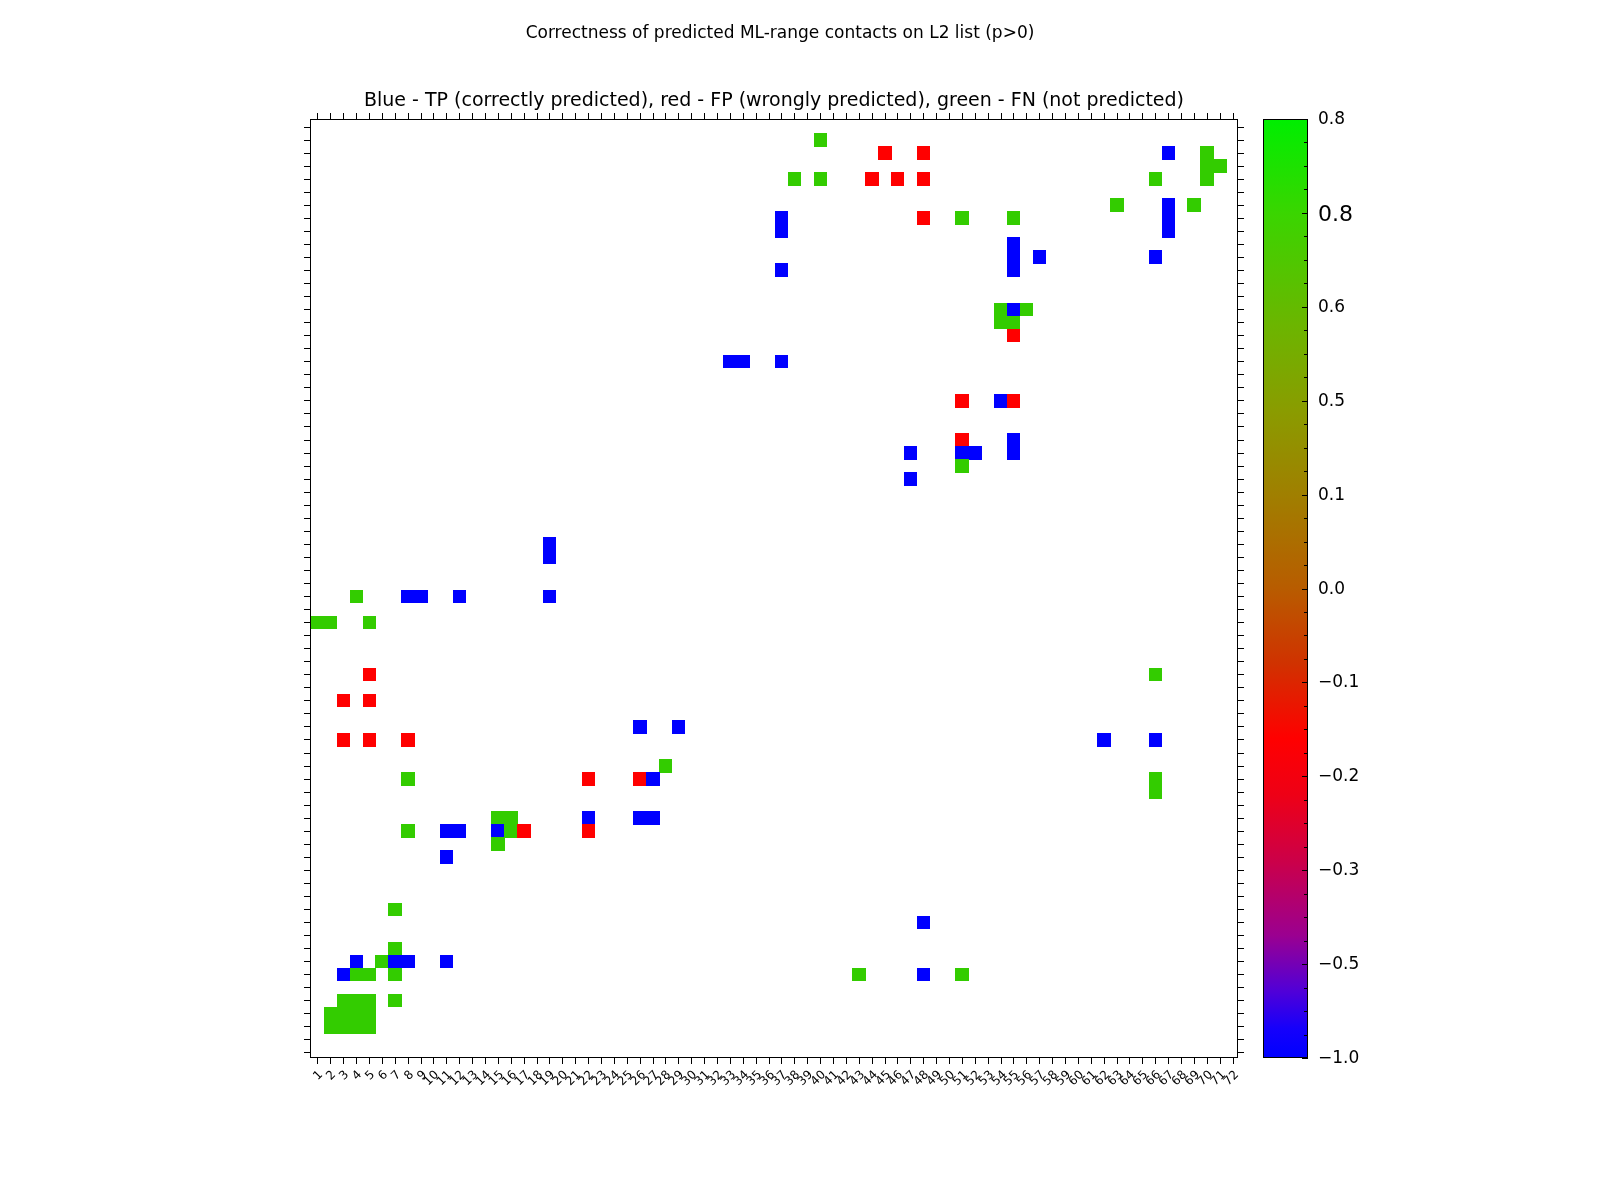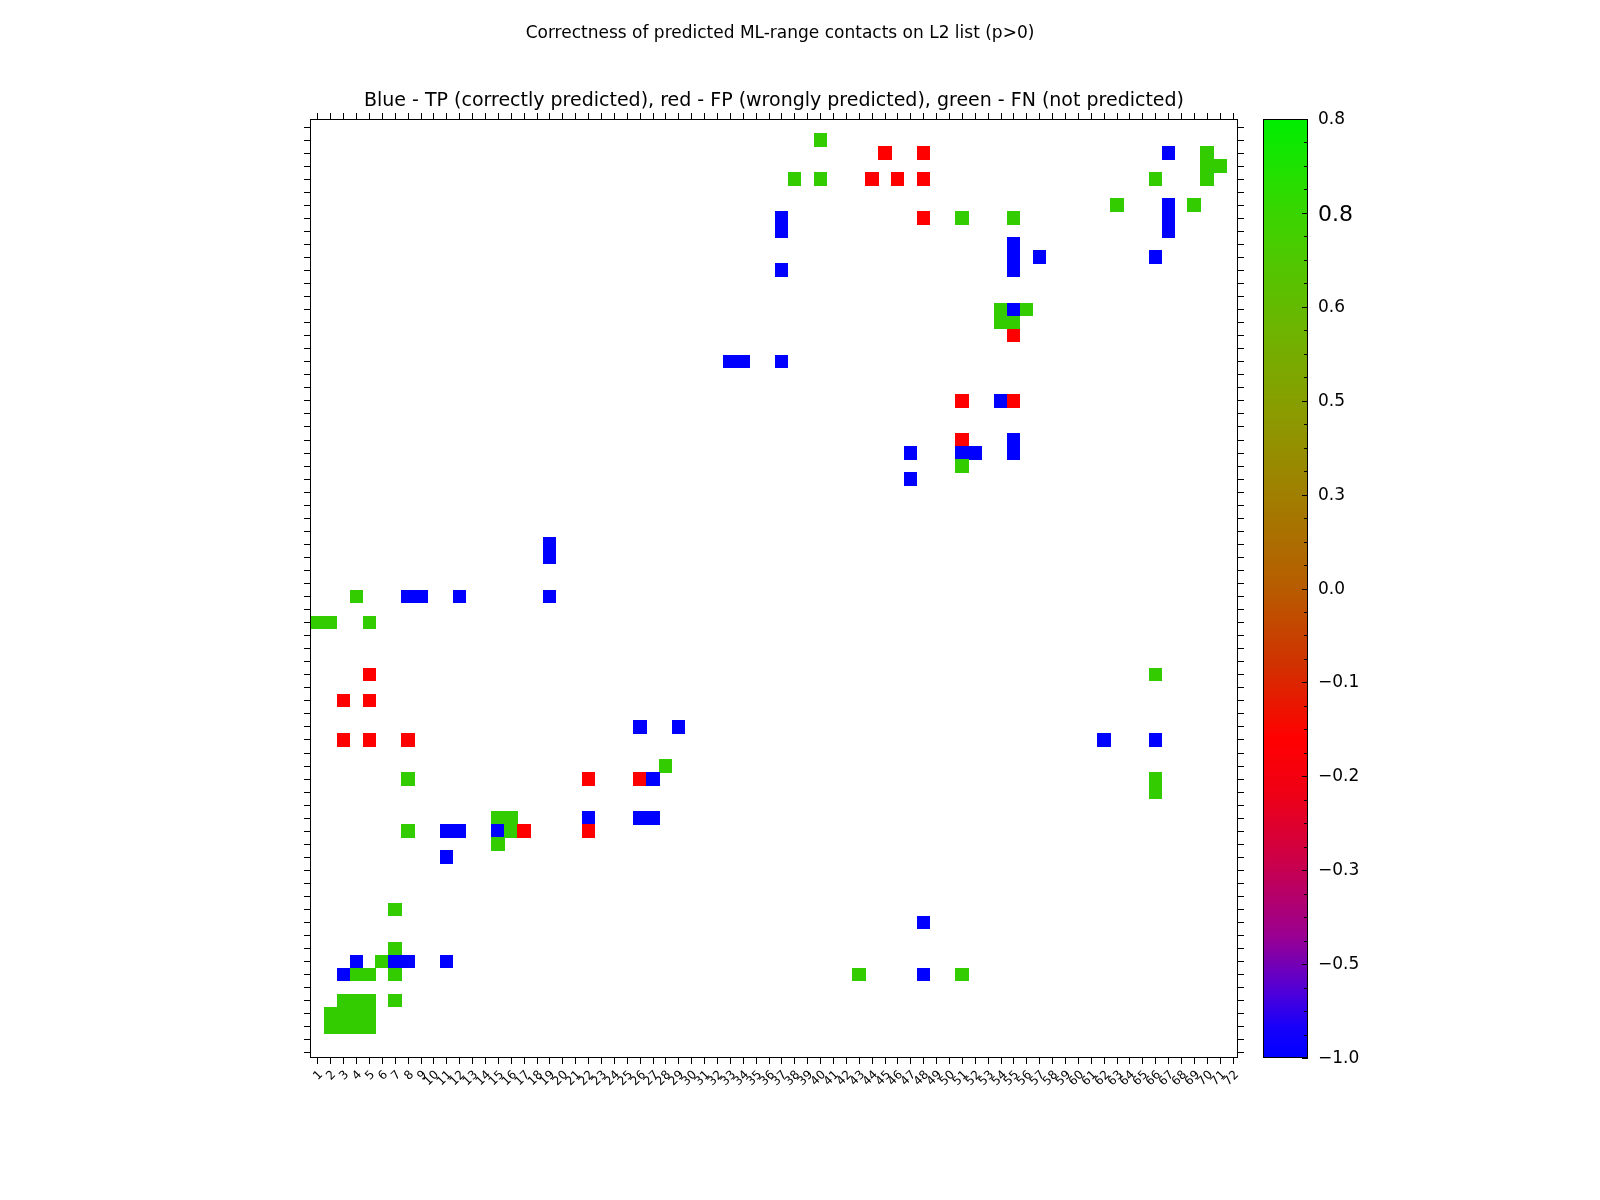--- a/index.html
+++ b/index.html
@@ -536,21 +536,21 @@
   <div id="cbar-ticks">
       <div style="position: absolute; left: 1302px; top: 119px; width: 6px; height: 0px; border-top: 1.3px solid rgb(0, 0, 0);"></div>
       <div style="position: absolute; left: 1318px; top: 110px; font-size: 17px; line-height: 17px; white-space: nowrap;">0.8</div>
       <div style="position: absolute; left: 1302px; top: 212.9px; width: 6px; height: 0px; border-top: 1.3px solid rgb(0, 0, 0);"></div>
       <div style="position: absolute; left: 1318px; top: 205px; font-size: 22px; line-height: 17px; white-space: nowrap;">0.8</div>
       <div style="position: absolute; left: 1302px; top: 306.8px; width: 6px; height: 0px; border-top: 1.3px solid rgb(0, 0, 0);"></div>
       <div style="position: absolute; left: 1318px; top: 297.8px; font-size: 17px; line-height: 17px; white-space: nowrap;">0.6</div>
       <div style="position: absolute; left: 1302px; top: 400.7px; width: 6px; height: 0px; border-top: 1.3px solid rgb(0, 0, 0);"></div>
       <div style="position: absolute; left: 1318px; top: 391.7px; font-size: 17px; line-height: 17px; white-space: nowrap;">0.5</div>
       <div style="position: absolute; left: 1302px; top: 494.6px; width: 6px; height: 0px; border-top: 1.3px solid rgb(0, 0, 0);"></div>
-      <div style="position: absolute; left: 1318px; top: 485.6px; font-size: 17px; line-height: 17px; white-space: nowrap;">0.3</div>
+      <div style="position: absolute; left: 1318px; top: 485.6px; font-size: 17px; line-height: 17px; white-space: nowrap;">0.1</div>
       <div style="position: absolute; left: 1302px; top: 588.5px; width: 6px; height: 0px; border-top: 1.3px solid rgb(0, 0, 0);"></div>
       <div style="position: absolute; left: 1318px; top: 579.5px; font-size: 17px; line-height: 17px; white-space: nowrap;">0.0</div>
       <div style="position: absolute; left: 1302px; top: 682.4px; width: 6px; height: 0px; border-top: 1.3px solid rgb(0, 0, 0);"></div>
       <div style="position: absolute; left: 1318px; top: 673.4px; font-size: 17px; line-height: 17px; white-space: nowrap;">−0.1</div>
       <div style="position: absolute; left: 1302px; top: 776.3px; width: 6px; height: 0px; border-top: 1.3px solid rgb(0, 0, 0);"></div>
       <div style="position: absolute; left: 1318px; top: 767.3px; font-size: 17px; line-height: 17px; white-space: nowrap;">−0.2</div>
       <div style="position: absolute; left: 1302px; top: 870.2px; width: 6px; height: 0px; border-top: 1.3px solid rgb(0, 0, 0);"></div>
       <div style="position: absolute; left: 1318px; top: 861.2px; font-size: 17px; line-height: 17px; white-space: nowrap;">−0.3</div>
       <div style="position: absolute; left: 1302px; top: 964.1px; width: 6px; height: 0px; border-top: 1.3px solid rgb(0, 0, 0);"></div>
       <div style="position: absolute; left: 1318px; top: 955.1px; font-size: 17px; line-height: 17px; white-space: nowrap;">−0.5</div>

